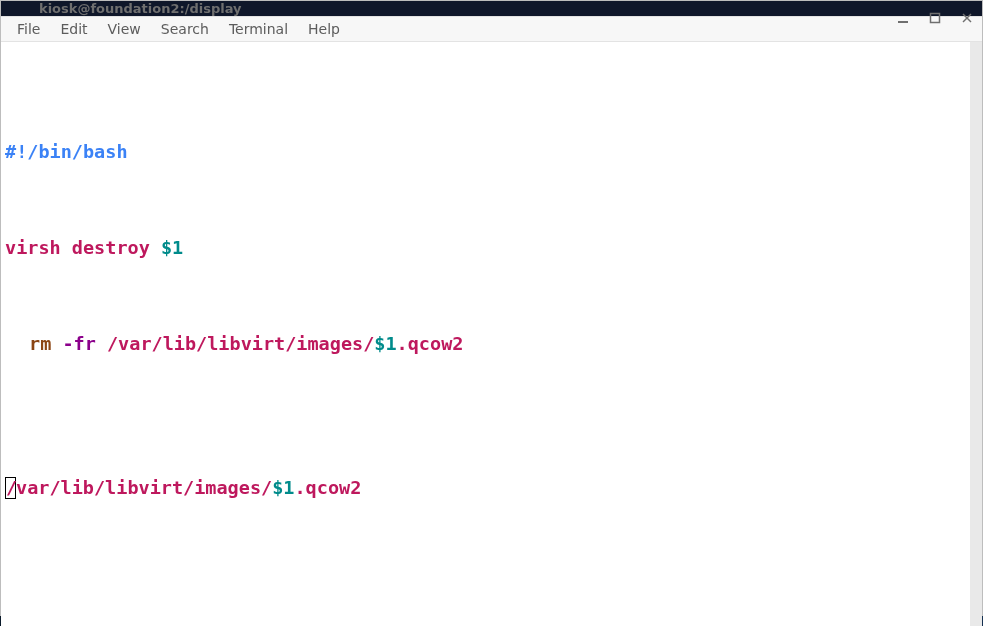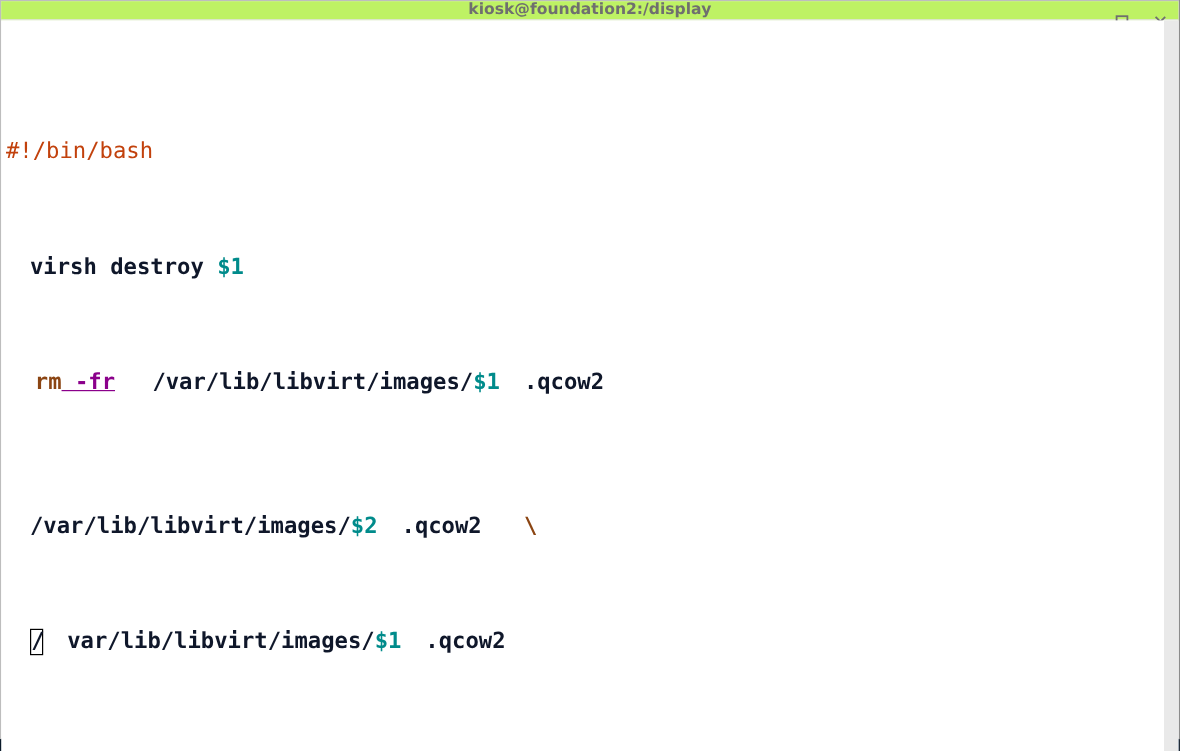--- a/index.html
+++ b/index.html
@@ -9,24 +9,24 @@
     height: 616px;
     background: #f7f7f7;
     border: 1px solid #bdbdbd;
     display: flex;
     flex-direction: column;
   }
   .titlebar {
     height: 34px;
     display: flex;
     align-items: center;
-    justify-content: center;
     position: relative;
-    background: #bef264;
+    background: #0f172a;
     border-bottom: 1px solid #e3e3e3;
+    padding-left: 38px;
   }
   .titlebar .title {
     color: #6f6f6f;
     font-size: 13px;
     font-weight: 600;
   }
   .window-controls {
     position: absolute;
     right: 6px;
     top: 0;
@@ -71,24 +71,24 @@
     padding: 2px 4px;
   }
   .terminal::-webkit-scrollbar { width: 12px; background:#eee; }
   .scrollbar-fake {
     position: absolute;
     right: 0; top: 0; bottom: 0;
     width: 12px;
     background: #e9e9e9;
   }
   .code-line { display: block; }
-  .t-shebang { color: #c2410c; font-weight: normal; }
-  .t-default { color: #0f172a; font-weight: bold; margin-left: 20px; }
+  .t-shebang { color: #3b82f6; font-weight: bold; }
+  .t-default { color: #be185d; font-weight: bold; }
   .t-maroon { color: #8b4513; font-weight: bold; margin-left: 24px; }
-  .t-purple { color: #8b008b; font-weight: bold; text-decoration: underline; }
+  .t-purple { color: #8b008b; font-weight: bold; }
   .t-vartoken { color: #008b8b; font-weight: bold; }
   .cursor-box {
     display: inline-block;
     border: 1px solid #000;
     line-height: 20px;
     height: 22px;
     width: 11px;
     text-align: center;
     vertical-align: top;
     margin-top: 1px;
@@ -119,32 +119,39 @@
         </span>
       <span>
           <svg width="12" height="12" viewBox="0 0 12 12">
             <line x1="2" y1="2" x2="10" y2="10" stroke="#6f6f6f" stroke-width="1.5"></line>
             <line x1="10" y1="2" x2="2" y2="10" stroke="#6f6f6f" stroke-width="1.5"></line>
           </svg>
         </span>
     </div>
   </div>
 
+  <div class="menubar">
+    <span class="menu-item">File</span>
+    <span class="menu-item">Edit</span>
+    <span class="menu-item">View</span>
+    <span class="menu-item">Search</span>
+    <span class="menu-item">Terminal</span>
+    <span class="menu-item">Help</span>
+  </div>
 
   <div class="terminal">
     <div class="scrollbar-fake"></div>
 
     <span class="code-line"><span class="t-shebang">#!/bin/bash</span></span>
 
     <span class="code-line"><span class="t-default">virsh destroy </span><span class="t-vartoken">$1</span></span>
 
     <span class="code-line"><span class="t-maroon">rm</span><span class="t-purple"> -fr</span><span class="t-default"> /var/lib/libvirt/images/</span><span class="t-vartoken">$1</span><span class="t-default">.qcow2</span></span>
 
 
-    <span class="code-line"><span class="t-default">/var/lib/libvirt/images/</span><span class="t-vartoken">$2</span><span class="t-default">.qcow2 </span><span class="t-maroon">\</span></span>
 
     <span class="code-line"><span class="cursor-box t-default">/</span><span class="t-default">var/lib/libvirt/images/</span><span class="t-vartoken">$1</span><span class="t-default">.qcow2</span></span>
 
     
 
     
 
     
     
     

